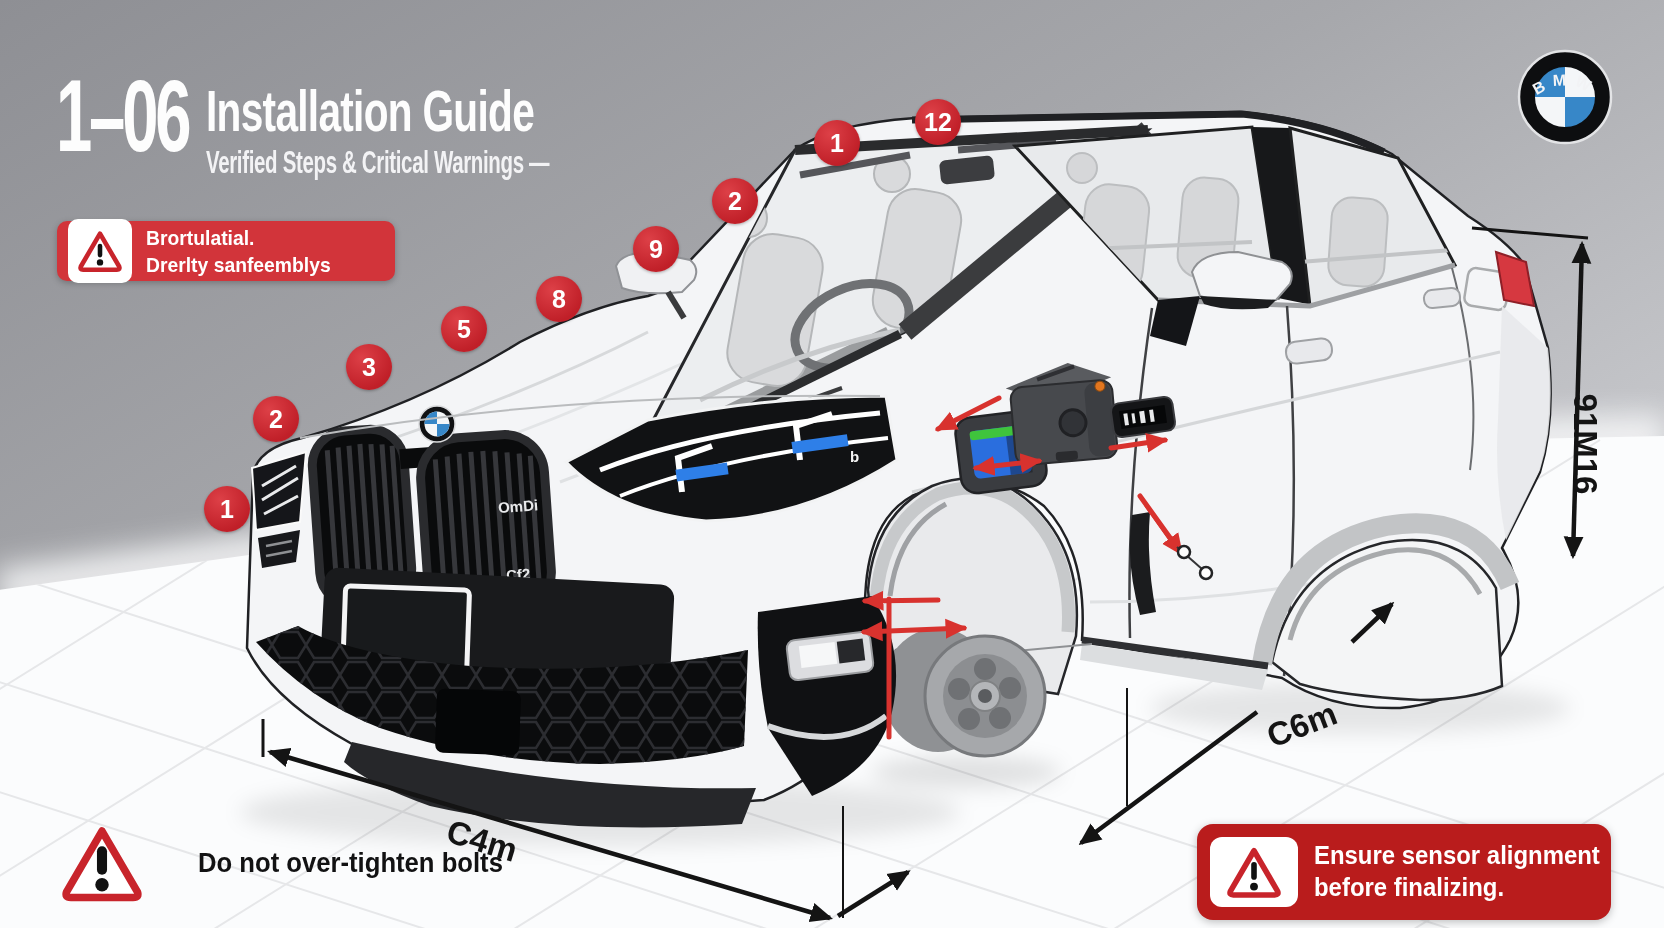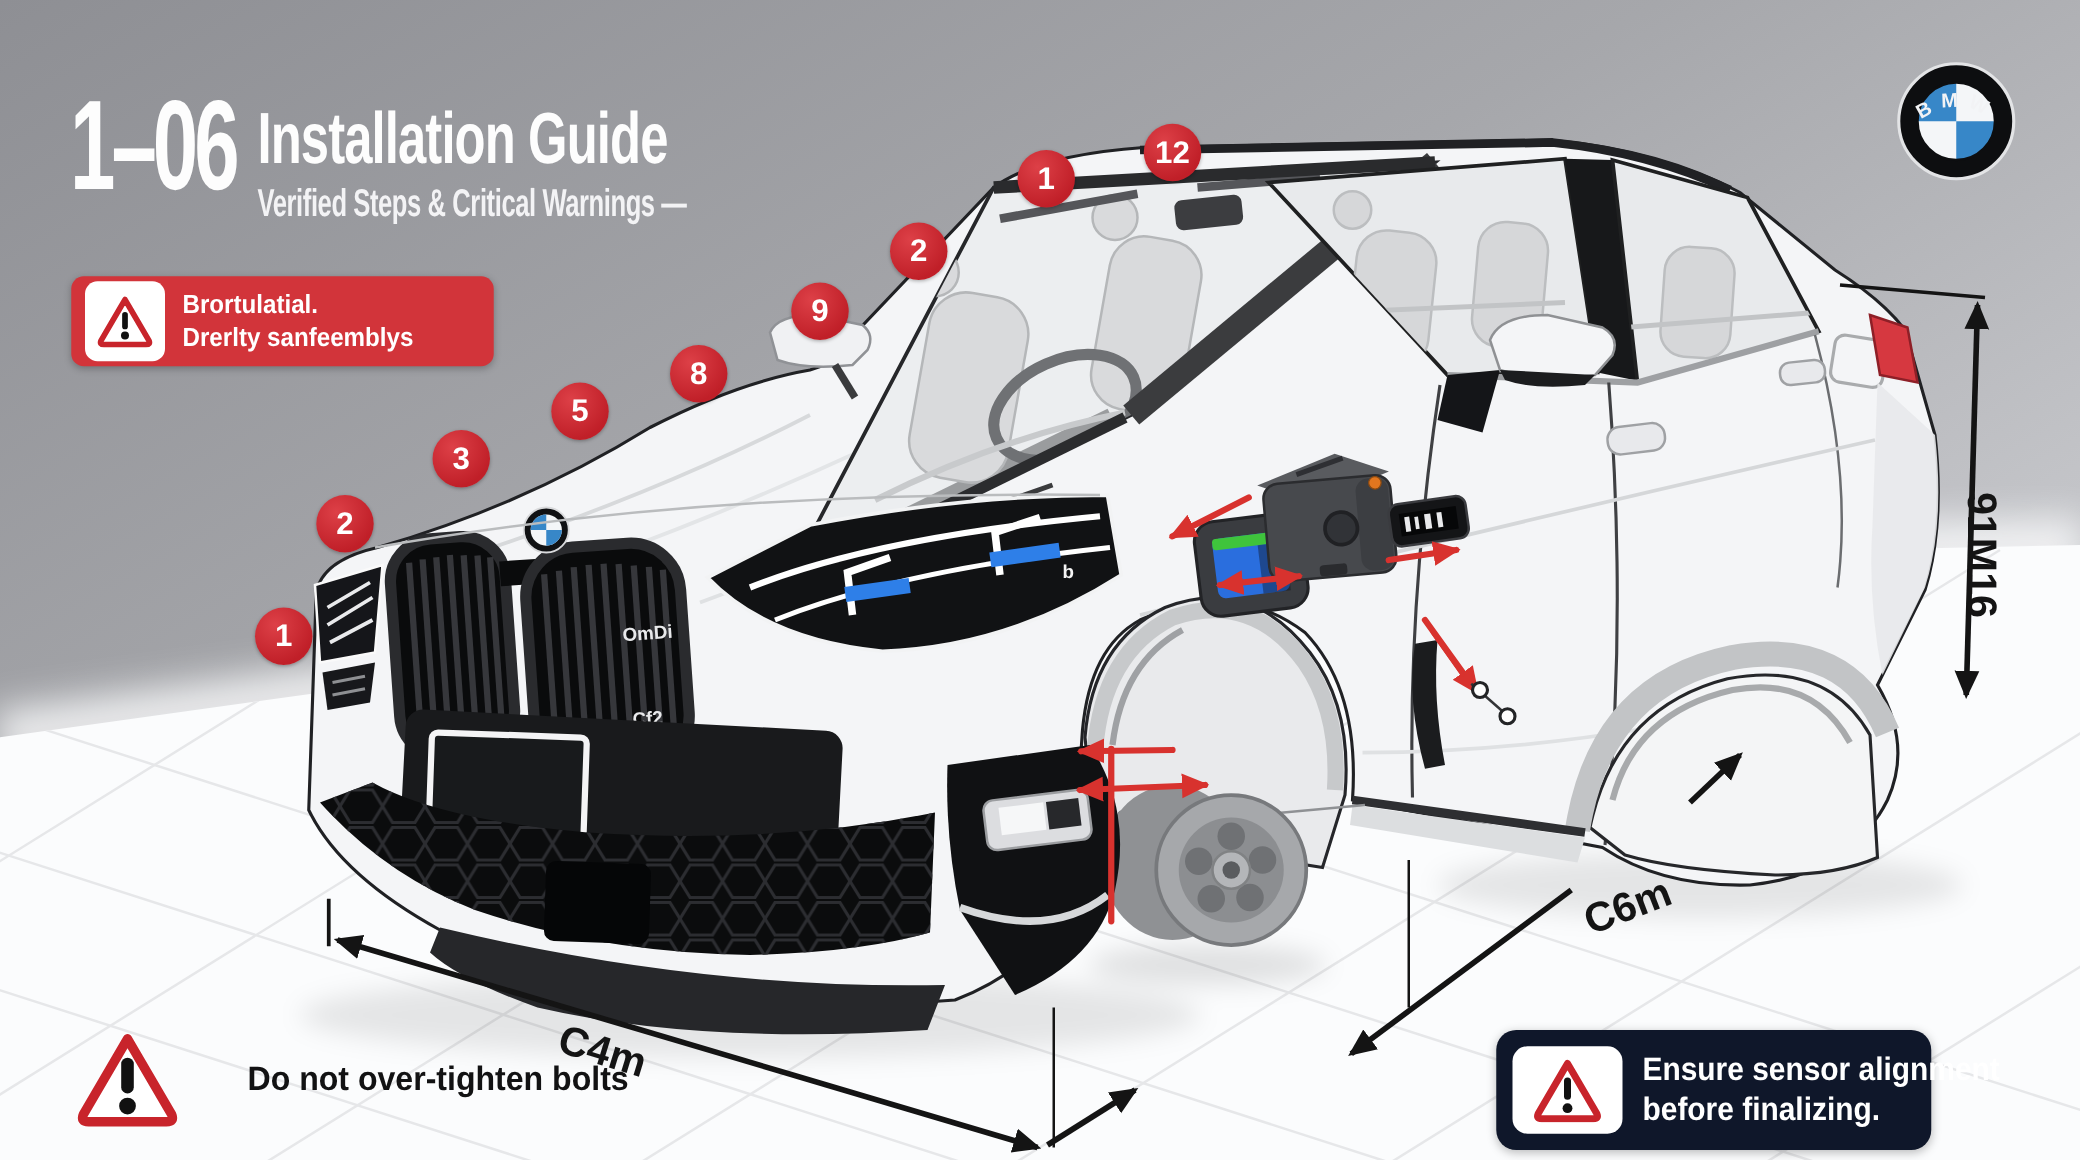--- a/index.html
+++ b/index.html
@@ -9,32 +9,32 @@
   .overlay{position:absolute;left:0;top:0;width:1664px;height:928px;pointer-events:none;margin-top:42px;}
   
   .title-number{position:absolute;left:56px;top:26px;color:#fdfdfd;font-weight:800;
     font-size:102px;line-height:.95;letter-spacing:-5px;transform:scaleX(.64);transform-origin:left top;}
   .title-col{position:absolute;left:206px;top:40px;color:#fdfdfd;}
   .title-main{font-weight:800;font-size:58px;line-height:1;letter-spacing:-1px;
     transform:scaleX(.70);transform-origin:left top;white-space:nowrap;}
   .title-sub{font-weight:700;font-size:31px;margin-top:5px;color:#f3f3f5;letter-spacing:-.5px;
     transform:scaleX(.66);transform-origin:left top;white-space:nowrap;}
   
-  .badge{position:absolute;left:57px;top:179px;width:338px;height:72px;background:#d2343a;
+  .badge{position:absolute;left:57px;top:179px;width:338px;height:60px;background:#d2343a;
     border-radius:10px;box-shadow:0 2px 6px rgba(0,0,0,.25);display:flex;align-items:center;}
   .badge .iconbox{width:64px;height:64px;background:#fff;border-radius:10px;margin-left:11px;
     display:flex;align-items:center;justify-content:center;flex:none;}
   .badge .txt{margin-left:14px;color:#fff;font-weight:800;font-size:21px;line-height:1.3;
     transform:scaleX(.92);transform-origin:left center;white-space:nowrap;}
   
   .warn-bl{position:absolute;left:60px;top:782px;display:flex;align-items:center;gap:28px;}
   .warn-bl .txt{margin-left:26px;color:#121213;font-weight:700;font-size:27px;
     transform:scaleX(.95);transform-origin:left center;white-space:nowrap;}
   
-  .banner{position:absolute;left:1197px;top:782px;width:348px;height:96px;background:#0f172a;
+  .banner{position:absolute;left:1197px;top:782px;width:414px;height:96px;background:#b91c1c;
     border-radius:16px;box-shadow:0 2px 8px rgba(0,0,0,.25);display:flex;align-items:center;}
   .banner .iconbox{width:88px;height:70px;background:#fff;border-radius:12px;margin-left:13px;
     display:flex;align-items:center;justify-content:center;flex:none;}
   .banner .txt{margin-left:16px;color:#fff;font-weight:800;font-size:26px;line-height:1.22;
     transform:scaleX(.92);transform-origin:left center;white-space:nowrap;}
   
   .callout{position:absolute;width:46px;height:46px;border-radius:50%;
     background:radial-gradient(circle at 35% 30%, #dd4047, #c01f28 72%);
     color:#fff;font-weight:800;font-size:25px;display:flex;align-items:center;justify-content:center;
     box-shadow:0 1px 3px rgba(0,0,0,.3);}

